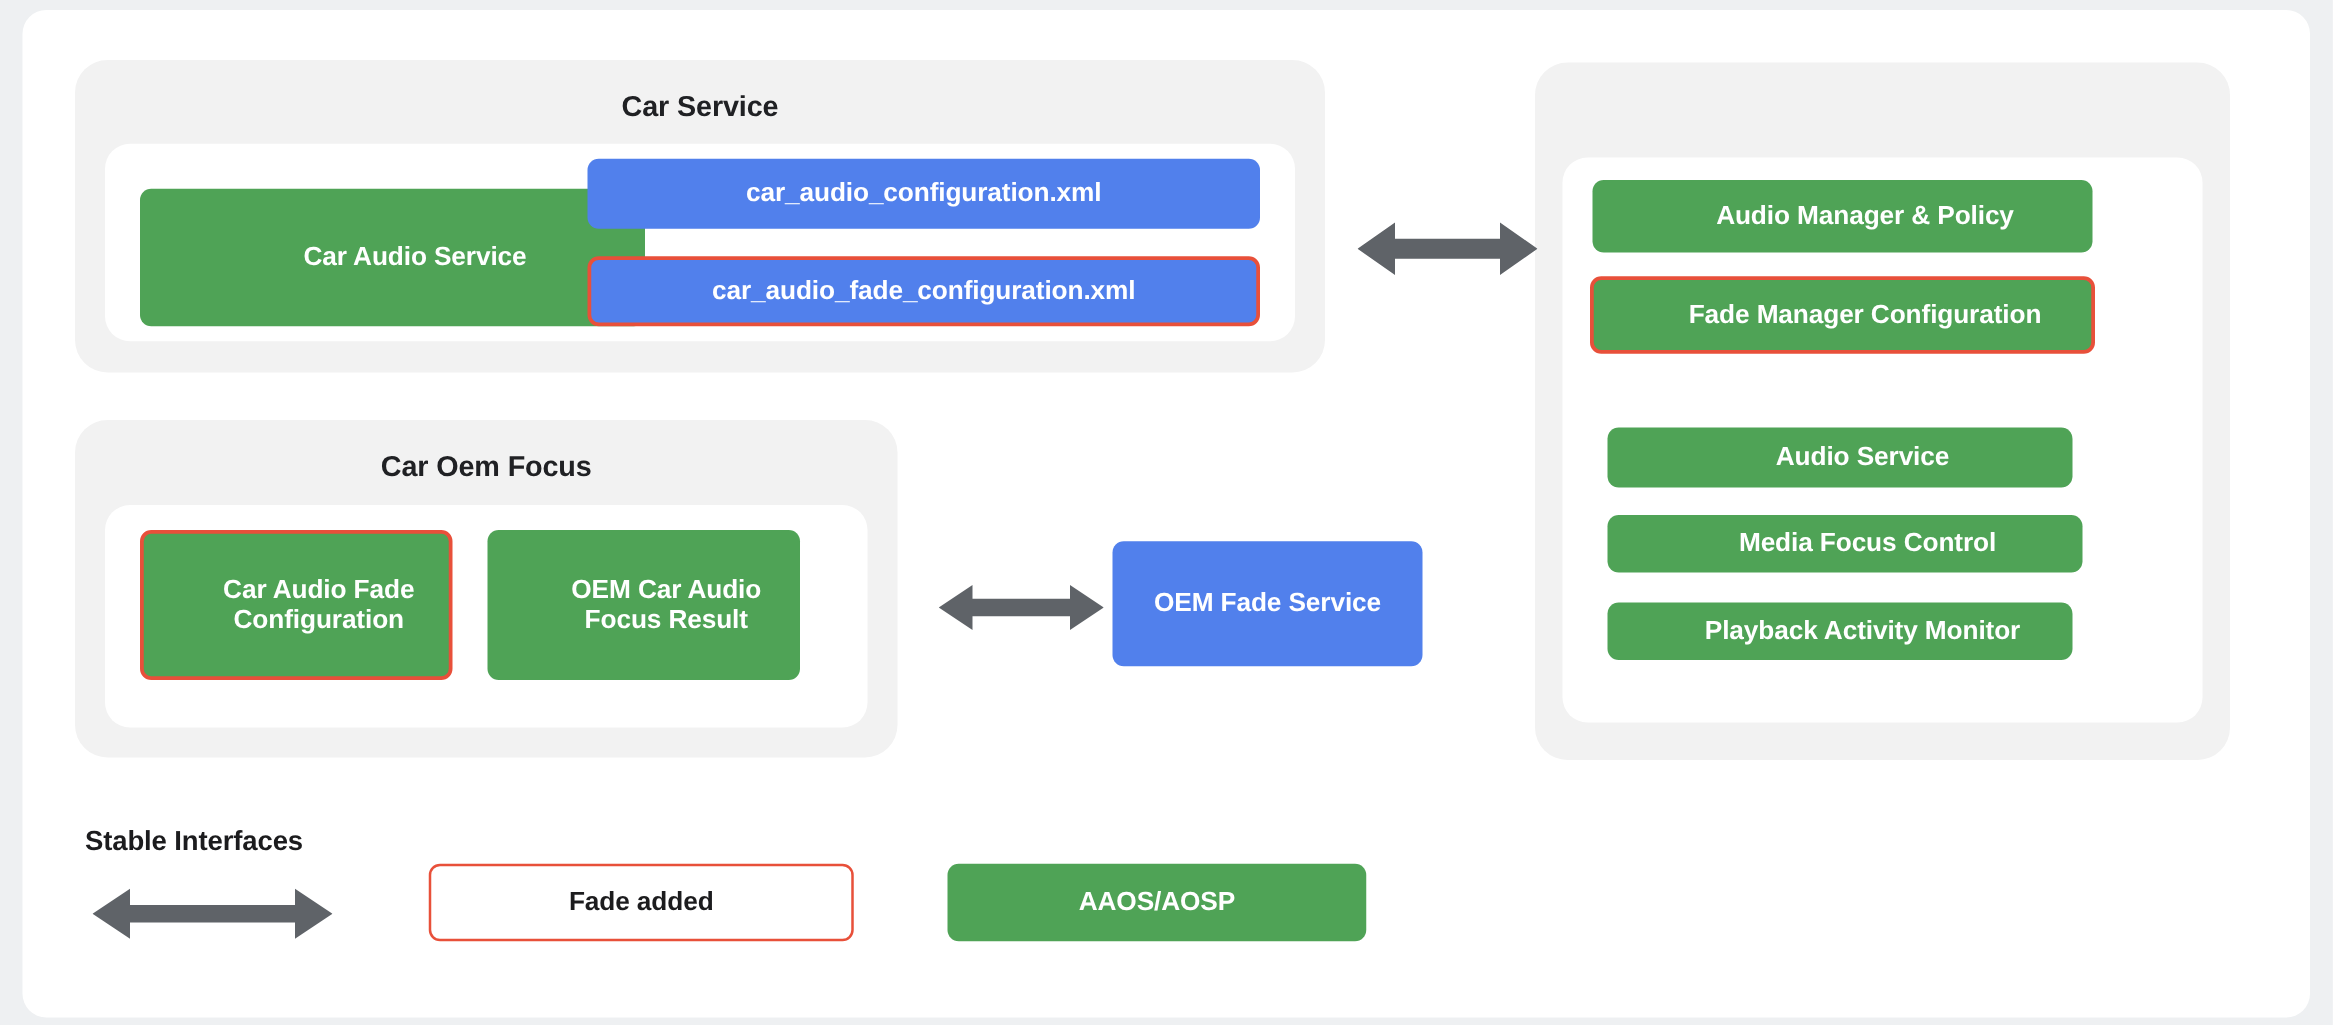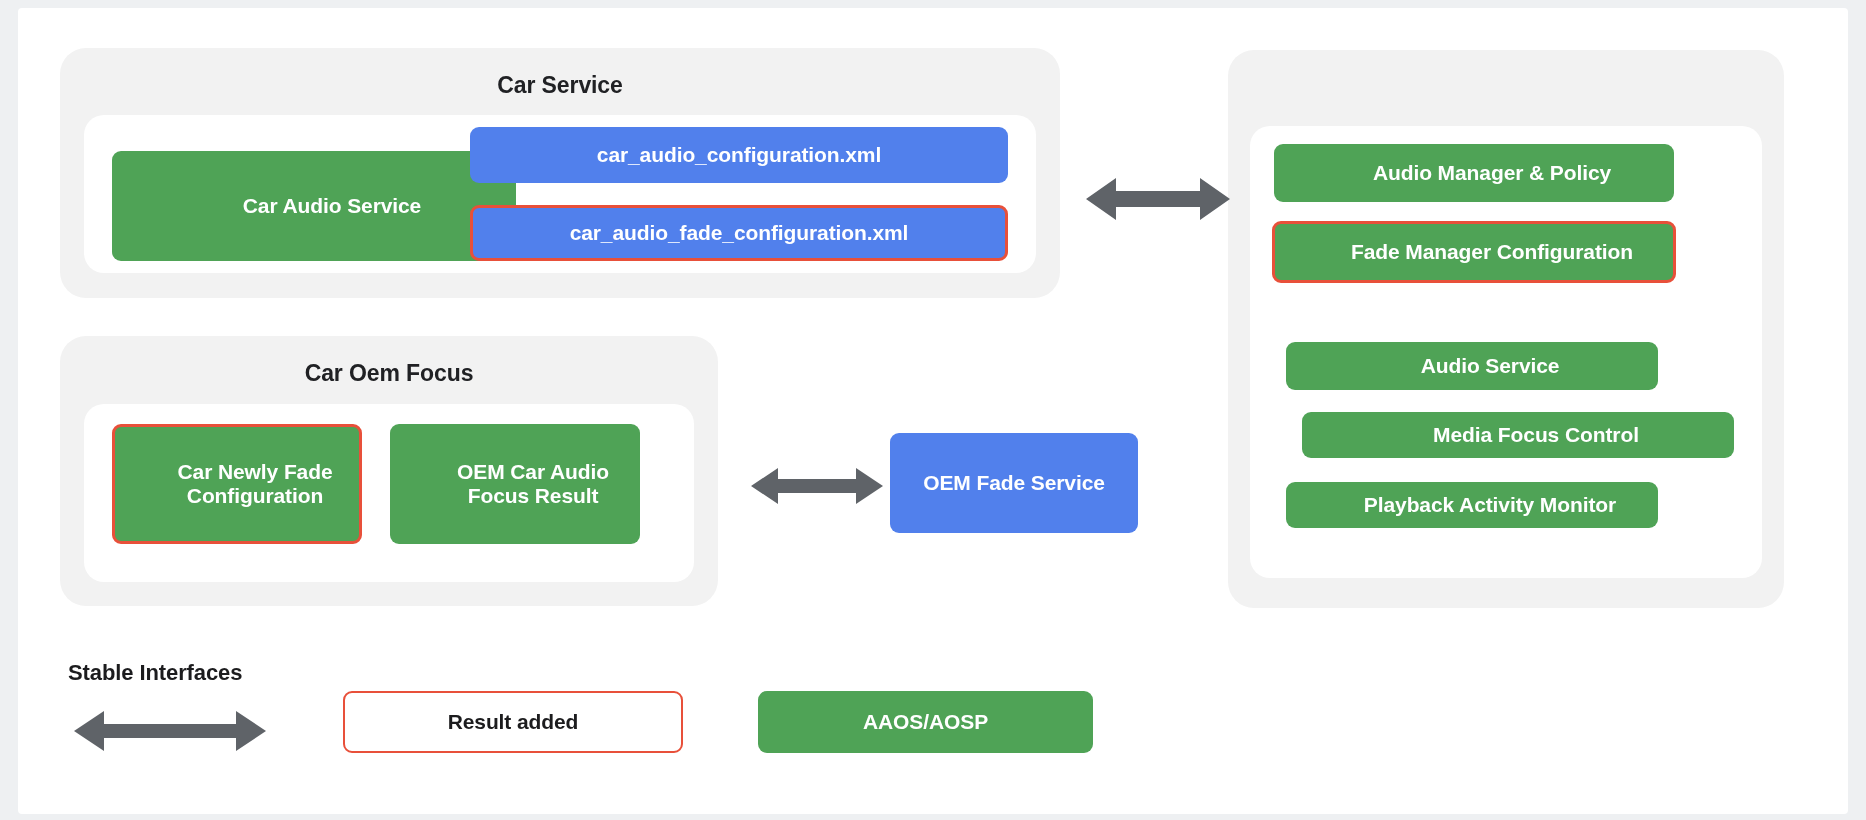--- a/index.html
+++ b/index.html
@@ -20,21 +20,21 @@
   }
 
   
   #board {
     position: absolute;
     left: 18px;
     top: 8px;
     width: 1830px;
     height: 806px;
     background: #ffffff;
-    border-radius: 4px;
+    border-radius: 19px;
   }
 
   
   .group {
     position: absolute;
     background: #f2f2f2;
     border-radius: 26px;
   }
   .group-title {
     position: absolute;
@@ -120,39 +120,39 @@
 
         <div class="node blue hl" style="left:386px; top:90px; width:538px; height:56px;">car_audio_fade_configuration.xml</div>
       </div>
     </div>
 
     <div class="group" style="left:42px; top:328px; width:658px; height:270px;">
       <div class="group-title" style="top:24px;">Car Oem Focus</div>
 
       <div class="inner" style="left:24px; top:68px; width:610px; height:178px;">
 
-        <div class="node green hl" style="left:28px; top:20px; width:250px; height:120px;">Car Newly Fade Configuration</div>
+        <div class="node green hl" style="left:28px; top:20px; width:250px; height:120px;">Car Audio Fade Configuration</div>
 
         <div class="node green" style="left:306px; top:20px; width:250px; height:120px;">OEM Car Audio Focus Result</div>
       </div>
     </div>
 
     <div class="node blue" style="left:872px; top:425px; width:248px; height:100px;">OEM Fade Service</div>
 
     <div class="group" style="left:1210px; top:42px; width:556px; height:558px;">
 
       <div class="inner" style="left:22px; top:76px; width:512px; height:452px;">
 
         <div class="node green" style="left:24px; top:18px; width:400px; height:58px;">Audio Manager &amp; Policy</div>
 
         <div class="node green hl" style="left:22px; top:95px; width:404px; height:62px;">Fade Manager Configuration</div>
 
         <div class="node green" style="left:36px; top:216px; width:372px; height:48px;">Audio Service</div>
 
-        <div class="node green" style="left:36px; top:286px; width:432px; height:46px;margin-left:16px;">Media Focus Control</div>
+        <div class="node green" style="left:36px; top:286px; width:380px; height:46px;">Media Focus Control</div>
 
         <div class="node green" style="left:36px; top:356px; width:372px; height:46px;">Playback Activity Monitor</div>
       </div>
     </div>
 
     <div class="arrow" style="left:1068px; top:166px;">
       <svg width="144" height="50" viewBox="0 0 144 50" aria-hidden="true">
         <path d="M0 25 L30 4 L30 17 L114 17 L114 4 L144 25 L114 46 L114 33 L30 33 L30 46 Z" fill="#5f6368"></path>
       </svg>
     </div>
@@ -164,19 +164,19 @@
     </div>
 
     <div class="legend-label" style="left:50px; top:652px;">Stable Interfaces</div>
 
     <div class="arrow" style="left:56px; top:700px;">
       <svg width="192" height="46" viewBox="0 0 192 46" aria-hidden="true">
         <path d="M0 23 L30 3 L30 16 L162 16 L162 3 L192 23 L162 43 L162 30 L30 30 L30 43 Z" fill="#5f6368"></path>
       </svg>
     </div>
 
-    <div class="legend-box legend-outline" style="left:325px; top:683px; width:340px; height:62px;">Result added</div>
+    <div class="legend-box legend-outline" style="left:325px; top:683px; width:340px; height:62px;">Fade added</div>
 
     <div class="legend-box legend-green" style="left:740px; top:683px; width:335px; height:62px;">AAOS/AOSP</div>
 
 
   </div>
 </div>
 
 </body></html>

